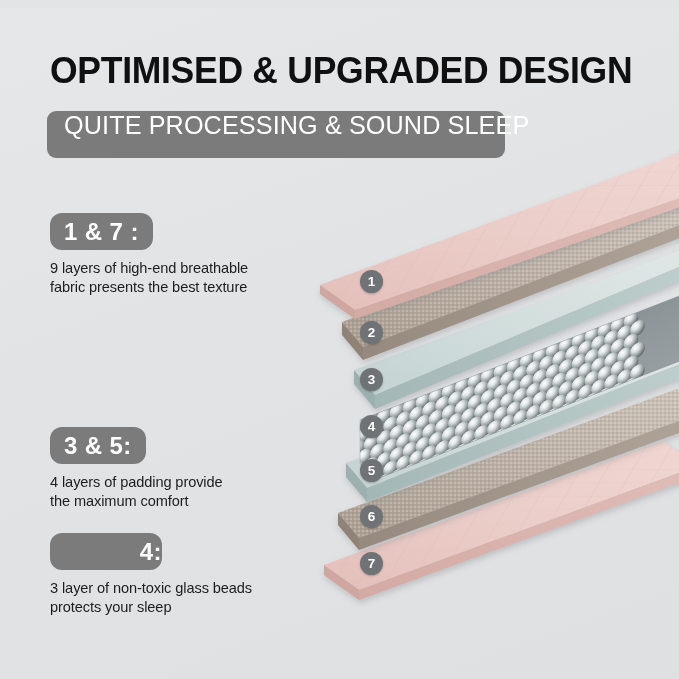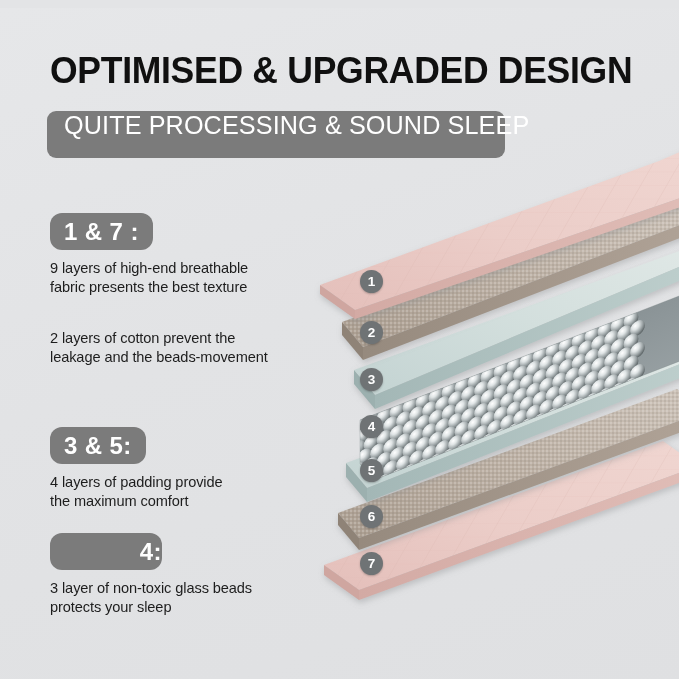--- a/index.html
+++ b/index.html
@@ -149,22 +149,20 @@
 
     <div class="feature" style="top:0px;">
       <div class="feature-badge">
         <span class="feature-label">1 &amp; 7 :</span>
       </div>
       <div class="feature-body">9 layers of high-end breathable
 fabric presents the best texture</div>
     </div>
 
     <div class="feature" style="top:107px;">
-      <div class="feature-body">2 layers of cotton prevent the
-leakage and the beads-movement</div>
     </div>
 
     <div class="feature" style="top:214px;">
       <div class="feature-badge">
         <span class="feature-label">3 &amp; 5:</span>
       </div>
       <div class="feature-body">4 layers of padding provide
 the maximum comfort</div>
     </div>
 

